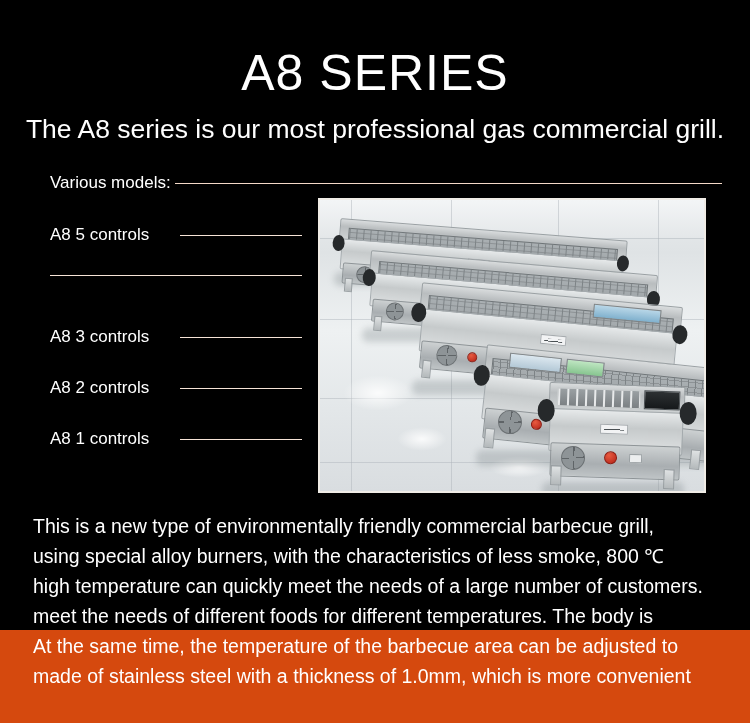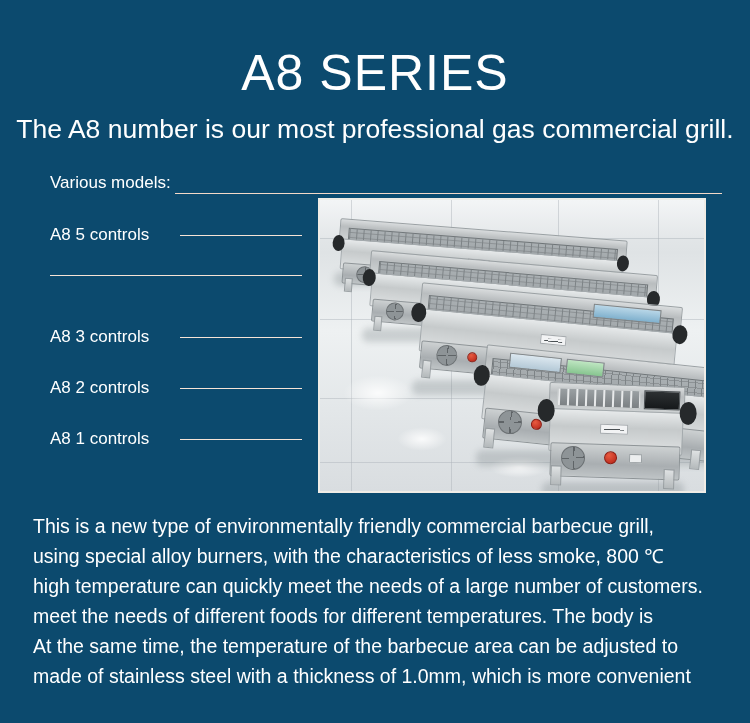--- a/index.html
+++ b/index.html
@@ -4,21 +4,21 @@
 <style>
   * { margin:0; padding:0; box-sizing:border-box; }
   html, body { width:750px; height:723px; }
   body {
     background:#d5490e;
     font-family:"Liberation Sans", sans-serif;
     color:#ffffff;
     overflow:hidden;
     position:relative;
   }
-  #page { position:relative; width:750px; height:723px; background:#0c4a6e; }
+  #page { position:relative; width:750px; height:630px; background:#000000; }
 
   
   .title {
     position:absolute; top:45px; left:0; width:750px;
     text-align:center;
     font-size:50px; line-height:56px;
     font-weight:400; letter-spacing:1px;
     color:#ffffff;
   }
   .subtitle {
@@ -26,21 +26,21 @@
     text-align:center;
     font-size:26.5px; line-height:34px;
     font-weight:400; color:#ffffff;
     white-space:nowrap;
   }
 
   
   .models { position:absolute; top:172px; left:0; width:750px; height:290px; }
   .models-head {
     position:absolute; top:0px; left:50px;
-    display:flex; align-items:flex-end; width:672px;
+    display:flex; align-items:center; width:672px;
   }
   .models-head .mh-label {
     font-size:17px; line-height:22px; white-space:nowrap; color:#fff;
   }
   .models-head .mh-rule {
     flex:1; height:1px; background:#f4d9c8; margin-left:4px;
   }
   .model-row {
     position:absolute; left:50px; width:252px;
     display:flex; align-items:center;
@@ -144,21 +144,21 @@
     font-size:19.5px; line-height:30px; color:#ffffff;
   }
   .copy p { margin:0; }
 </style>
 </head>
 <body>
 
 <div id="page">
 
   <div class="title">A8 SERIES</div>
-  <div class="subtitle">The A8 number is our most professional gas commercial grill.</div>
+  <div class="subtitle">The A8 series is our most professional gas commercial grill.</div>
 
   <div class="models">
 
     <div class="models-head">
       <span class="mh-label">Various models:</span>
       <span class="mh-rule"></span>
     </div>
 
     <div class="model-row r0">
       <span class="m-label">A8 5 controls</span>

